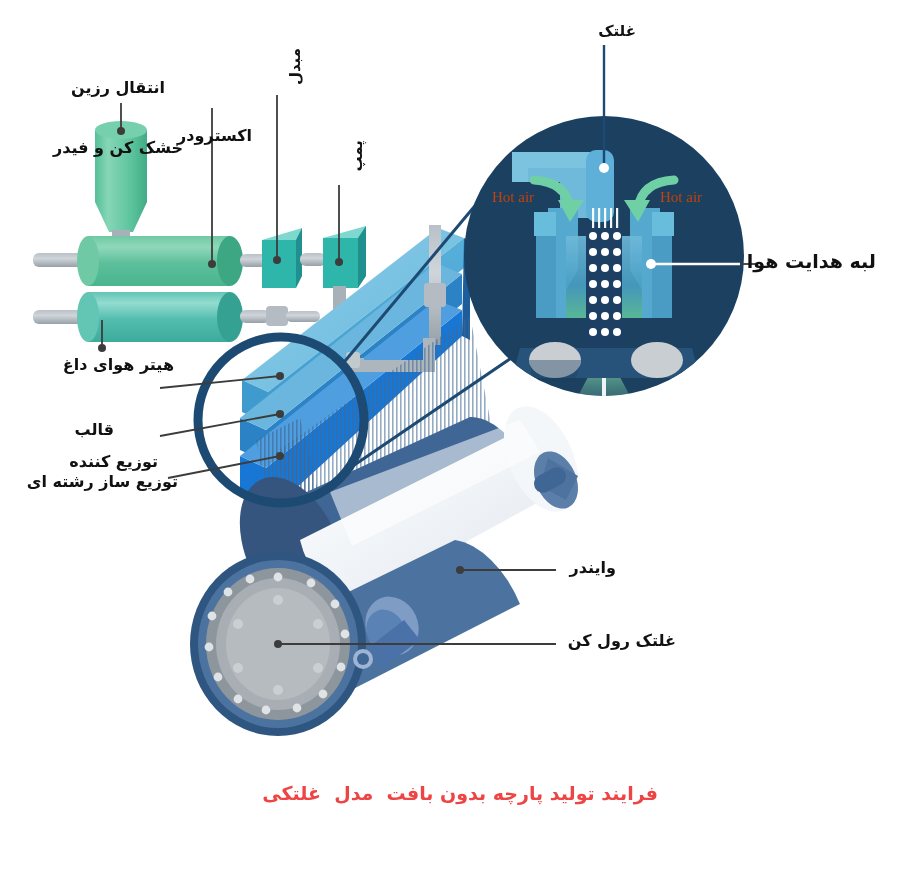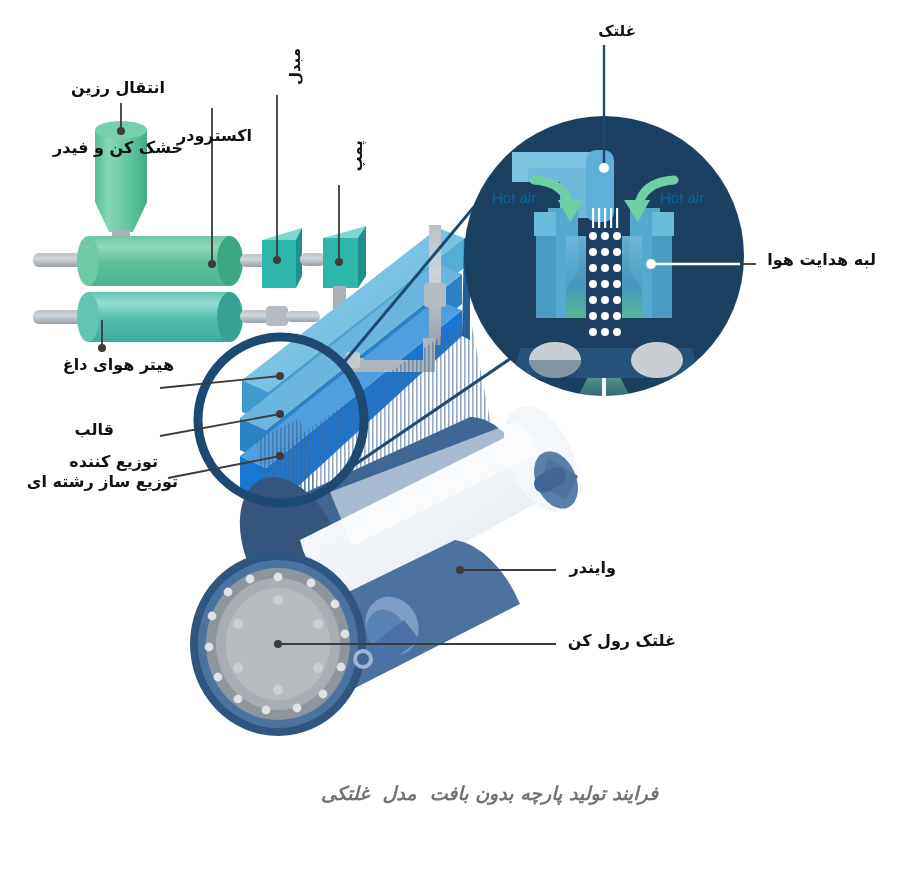--- a/index.html
+++ b/index.html
@@ -39,34 +39,33 @@
     line-height: 1.25;
     letter-spacing: 0px;
     font-family: "DejaVu Sans", "Liberation Sans", sans-serif;
   }
   .lbl.rot {
     transform-origin: 100% 0%;
     transform: rotate(-90deg);
   }
   .caption {
     position: absolute;
-    color: #737373;
+    color: #ef4444;
     font-weight: bold;
     direction: rtl;
     white-space: pre;
     font-family: "DejaVu Sans", "Liberation Sans", sans-serif;
-    font-style: italic;
   }
   .hotair {
     position: absolute;
-    color: #0369a1;
+    color: #c2410c;
     font-weight: normal;
     direction: ltr;
     white-space: pre;
-    font-family: Liberation Sans, sans-serif;
+    font-family: Liberation Serif, serif;
   }
 </style>
 </head>
 <body>
 
 <div id="stage">
 
   <svg class="layer" viewBox="0 0 898 870">
     <defs>
       <linearGradient id="gCylGreen" x1="0" y1="0" x2="0" y2="1">
@@ -412,21 +411,21 @@
   <div class="lbl" style="right: 724px; top: 355px; font-size: 16px;">هیتر هوای داغ</div>
 
   <div class="lbl" style="right: 784px; top: 392px; font-size: 16px; margin-top: 28px;">قالب</div>
 
   <div class="lbl" style="right: 740px; top: 452px; font-size: 16px;">توزیع کننده</div>
 
   <div class="lbl" style="right: 720px; top: 472px; font-size: 16px;">توزیع ساز رشته ای</div>
 
   <div class="lbl" style="right: 262px; top: 22px; font-size: 15px;">غلتک</div>
 
-  <div class="lbl" style="right: 22px; top: 250px; font-size: 16px;">لبه هدایت هوا</div>
+  <div class="lbl" style="right: 22px; top: 250px; font-size: 19px;">لبه هدایت هوا</div>
 
   <div class="lbl" style="right: 282px; top: 558px; font-size: 16px;">وایندر</div>
 
   <div class="lbl" style="right: 222px; top: 631px; font-size: 16px;">غلتک رول کن</div>
 
   <div class="hotair" style="left:492px; top:189px; font-size:15px;">Hot air</div>
 
   <div class="hotair" style="left:660px; top:189px; font-size:15px;">Hot air</div>
 
   <div class="caption" style="right:240px; top:782px; font-size:19px;">فرایند تولید پارچه بدون بافت  مدل  غلتکی</div>

